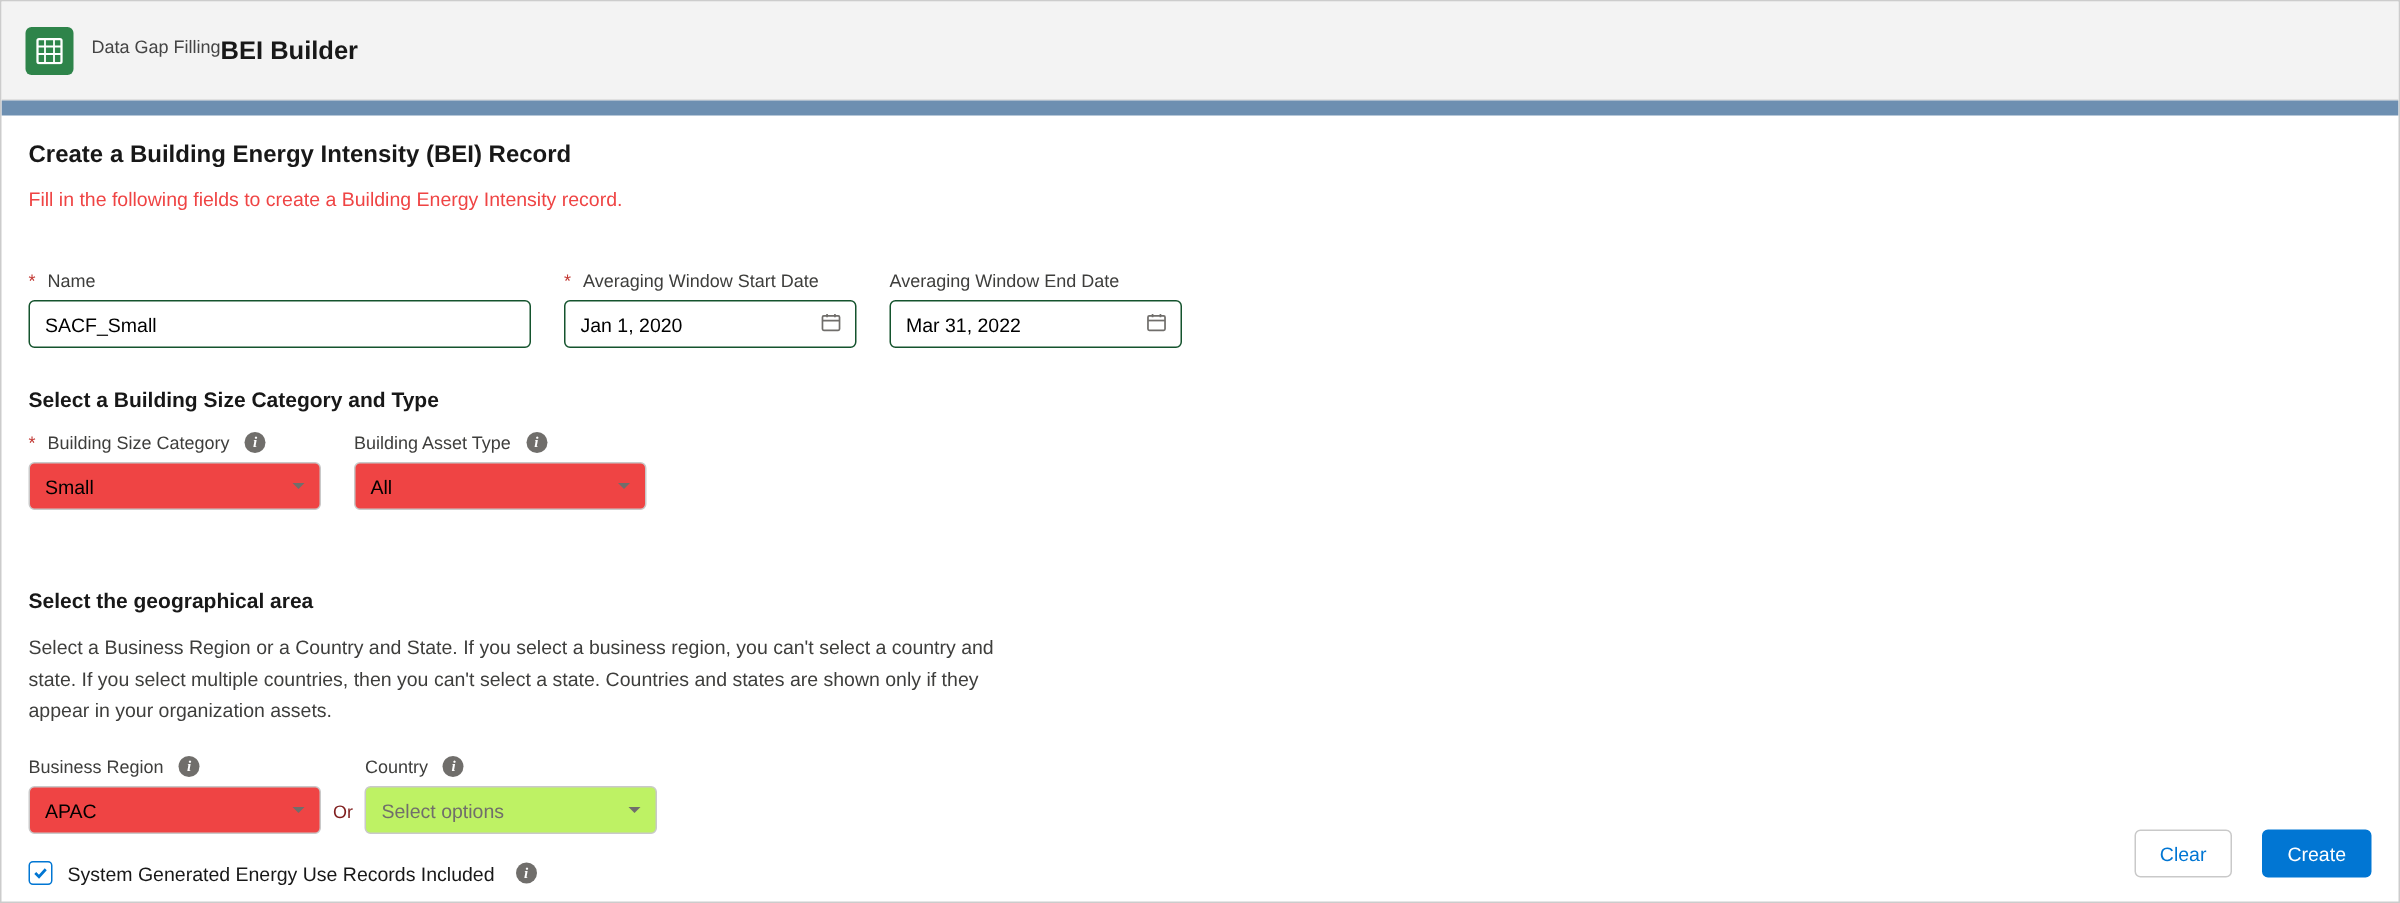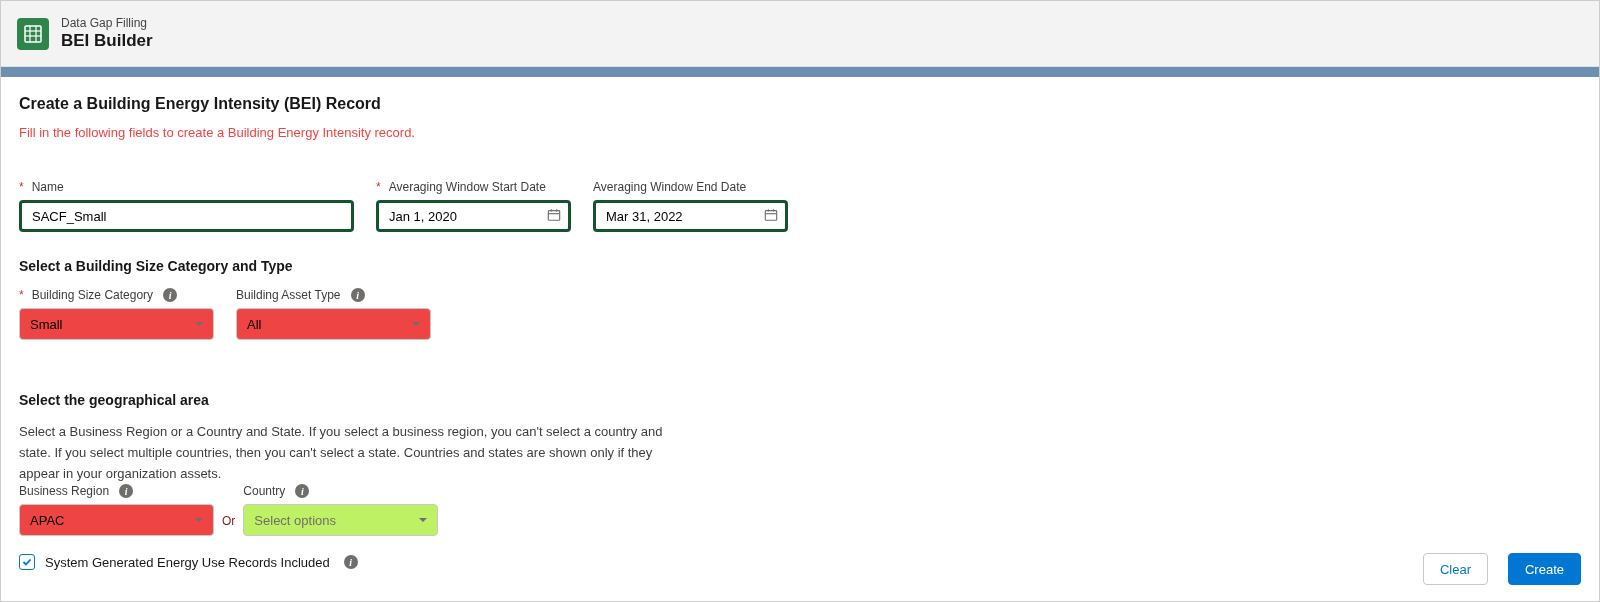--- a/index.html
+++ b/index.html
@@ -24,38 +24,38 @@
     .header-icon {
       width: 32px;
       height: 32px;
       background: #2e844a;
       border-radius: 4px;
       margin-right: 12px;
       display: flex;
       align-items: center;
       justify-content: center;
     }
-    .header-titles { display: flex; flex-direction: column; }
+    .header-titles { display: flex; }
     .header-subtitle { font-size: 12px; color: #444; margin-bottom: 1px; }
     .header-title { font-size: 17px; font-weight: 700; }
     .blue-strip {
       height: 10px;
       background: #5d83a8;
       opacity: 0.9;
     }
     .content { padding: 18px 18px 12px 18px; position: relative; height: calc(100% - 76px); }
     .page-title { font-size: 16px; font-weight: 700; margin-bottom: 12px; }
     .page-desc { font-size: 13px; color: #ef4444; margin-bottom: 40px; }
     .field-row { display: flex; gap: 22px; margin-bottom: 26px; }
     .field { display: flex; flex-direction: column; }
     .field-label { font-size: 12px; color: #3e3e3c; margin-bottom: 6px; display: flex; align-items: center; gap:6px;}
     .required { color: #c23934; margin-right: 2px; }
     .input-text {
       height: 32px;
-      border: 3px solid #14532d;
+      border: 1px solid #14532d;
       border-radius: 4px;
       padding: 0 10px;
       font-size: 13px;
       background: #fff;
     }
     .input-date {
       position: relative;
       display: flex;
       align-items: center;
     }
@@ -89,21 +89,21 @@
       color: #706e6b;
     }
     .select-wrap .chevron {
       position: absolute;
       right: 10px;
       pointer-events: none;
       color: #706e6b;
     }
     .w-small { width: 195px; }
     .section-gap { margin-top: 52px; }
-    .geo-desc { font-size: 13px; color: #3e3e3c; line-height: 1.6; max-width: 660px;}
+    .geo-desc { font-size: 13px; color: #3e3e3c; line-height: 1.6; margin-bottom: 20px; max-width: 660px;}
     .or-text { font-size: 12px; color: #7f1d1d; align-self: flex-end; padding-bottom: 8px; margin: 0 8px; text-align: right;}
     .checkbox-row { display: flex; align-items: center; gap: 10px; margin-top: 18px; }
     .cb {
       width: 16px; height: 16px;
       border: 1px solid #0176d3;
       border-radius: 3px;
       display: flex; align-items: center; justify-content: center;
       cursor: pointer;
     }
     .cb svg { display:block; }

